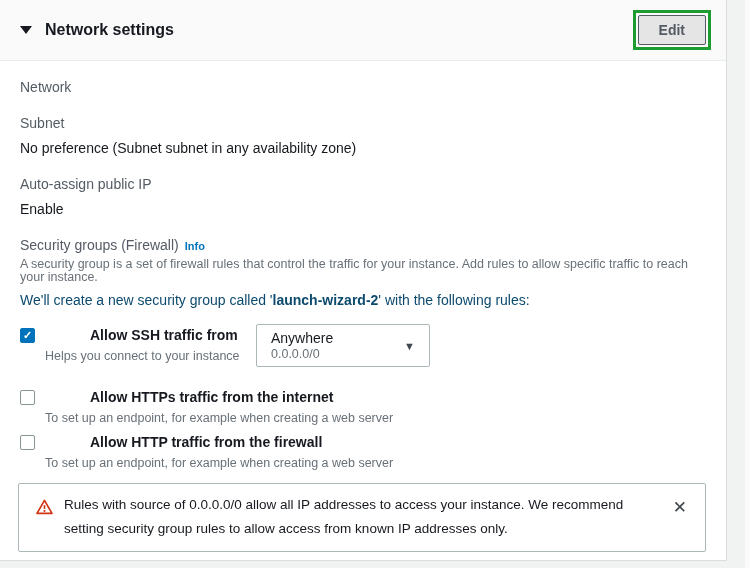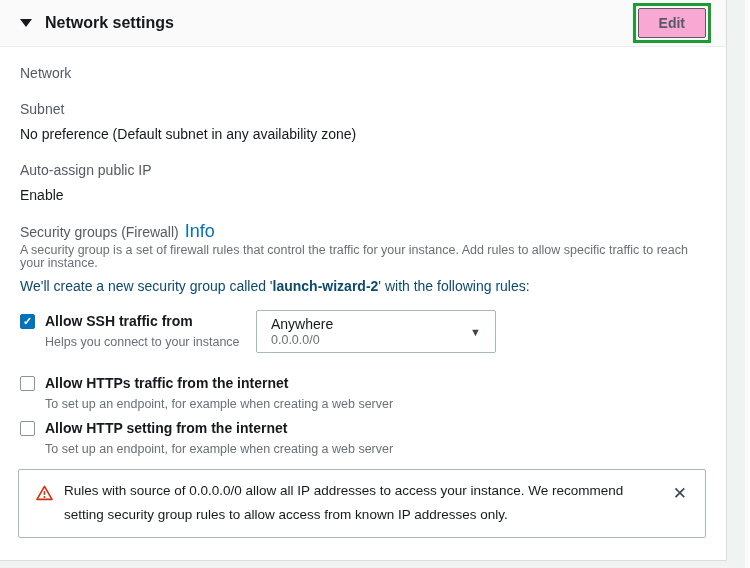--- a/index.html
+++ b/index.html
@@ -21,75 +21,75 @@
   .scroll-rail {
     position:absolute; right:0; top:0; width:23px; height:568px;
     background:#f1f2f2;
   }
   .scroll-thumb {
     position:absolute; right:0; top:0; width:5px; height:568px;
     background:#fbfbfb;
   }
   
   .section-header {
-    height:47px;
+    height:61px;
     background:#fafafa;
     border-bottom:1px solid #eaeded;
     display:flex; align-items:center;
     padding:0 15px 0 20px;
   }
   .header-left { display:flex; align-items:center; gap:13px; }
   .tri {
     width:0; height:0; border-left:6px solid transparent;
     border-right:6px solid transparent; border-top:8px solid #16191f;
     font-size:0; line-height:0; color:transparent; overflow:hidden;
     cursor:pointer;
   }
   .section-title { font-size:16px; font-weight:700; color:#16191f; }
   .edit-annotation {
     margin-left:auto;
     border:3px solid #1d9d31;
     padding:2px;
   }
   .edit-btn {
     display:block;
-    background:#f9a8d4;
+    background:#e5e5e5;
     border:1px solid #545b64;
     border-radius:2px;
     color:#545b64;
     font-family:"Liberation Sans", sans-serif;
     font-size:14px; font-weight:700;
     padding:6px 20px;
     cursor:pointer;
   }
   
   .section-body { padding:0 20px; }
   .field-label { margin-top:16px; font-size:14px; line-height:20px; color:#545b64; }
   .field-value { margin-top:5px; font-size:14px; line-height:20px; color:#16191f; }
   .sg-label-row { margin-top:16px; font-size:14px; line-height:20px; color:#545b64; }
-  .info-link { color:#0073bb; font-weight:400; font-size:18px; margin-left:6px; cursor:pointer; text-decoration:none; }
+  .info-link { color:#0073bb; font-weight:700; font-size:11px; margin-left:6px; cursor:pointer; text-decoration:none; }
   .sg-desc { margin-top:2px; font-size:12.5px; line-height:13px; color:#687078; max-width:696px; }
   .create-note { margin-top:7px; font-size:14px; line-height:19px; color:#0c4a6e; }
   .create-note b { font-weight:700; }
   .rule-row { position:relative; display:flex; align-items:flex-start; }
   .rule-row.first { margin-top:16px; }
   .rule-row.second { margin-top:24px; }
   .rule-row.third { margin-top:7px; }
   .checkbox {
     flex:none; width:15px; height:15px; margin-top:2px; margin-right:10px;
     border:1px solid #879596; border-radius:2px; background:#fff;
     font-size:11px; line-height:13px; text-align:center; color:transparent;
     cursor:pointer;
   }
   .checkbox.checked { background:#0073bb; border-color:#0073bb; color:#ffffff; font-weight:700; }
-  .rule-label { font-size:14px; font-weight:700; line-height:19px; color:#16191f; }
+  .rule-label { font-size:14px; font-weight:700; line-height:19px; color:#16191f;margin-left:45px; }
   .rule-sub { margin-top:3px; font-size:12.5px; line-height:16px; color:#687078; }
   .dropdown {
     position:absolute; left:236px; top:-2px;
-    width:240px; height:43px;
+    width:174px; height:43px;
     background:#fff; border:1px solid #aab7b8; border-radius:2px;
     display:flex; align-items:center; padding:0 14px;
     cursor:pointer;
   }
   .dd-selected { font-size:14px; line-height:17px; color:#16191f; }
   .dd-cidr { font-size:12.5px; line-height:15px; color:#687078; }
   .dd-caret { margin-left:auto; font-size:11px; color:#414750; }
   
   .alert {
     margin:12px 0 0 -2px;
@@ -122,21 +122,21 @@
     <div class="edit-annotation">
       <button class="edit-btn">Edit</button>
     </div>
   </div>
 
   <div class="section-body">
 
     <div class="field-label">Network</div>
 
     <div class="field-label">Subnet</div>
-    <div class="field-value">No preference (Default subnet in any availability zone)</div>
+    <div class="field-value">No preference (Subnet subnet in any availability zone)</div>
 
     <div class="field-label">Auto-assign public IP</div>
     <div class="field-value">Enable</div>
 
     <div class="sg-label-row">
       <span>Security groups (Firewall)</span><a class="info-link">Info</a>
     </div>
     <div class="sg-desc">A security group is a set of firewall rules that control the traffic for your instance. Add rules to allow specific traffic to reach your instance.</div>
 
     <div class="create-note">
@@ -162,21 +162,21 @@
       <span class="checkbox"></span>
       <div>
         <div class="rule-label">Allow HTTPs traffic from the internet</div>
         <div class="rule-sub">To set up an endpoint, for example when creating a web server</div>
       </div>
     </div>
 
     <div class="rule-row third">
       <span class="checkbox"></span>
       <div>
-        <div class="rule-label">Allow HTTP setting from the internet</div>
+        <div class="rule-label">Allow HTTP traffic from the firewall</div>
         <div class="rule-sub">To set up an endpoint, for example when creating a web server</div>
       </div>
     </div>
 
     <div class="alert">
       <svg class="warn-icon" viewBox="0 0 24 24">
         <path d="M12 3.2 L22 20.5 H2 Z" fill="none" stroke="#d13212" stroke-width="2.2" stroke-linejoin="round"></path>
         <line x1="12" y1="9.5" x2="12" y2="14.5" stroke="#d13212" stroke-width="2.2"></line>
         <circle cx="12" cy="17.3" r="1.4" fill="#d13212"></circle>
       </svg>

